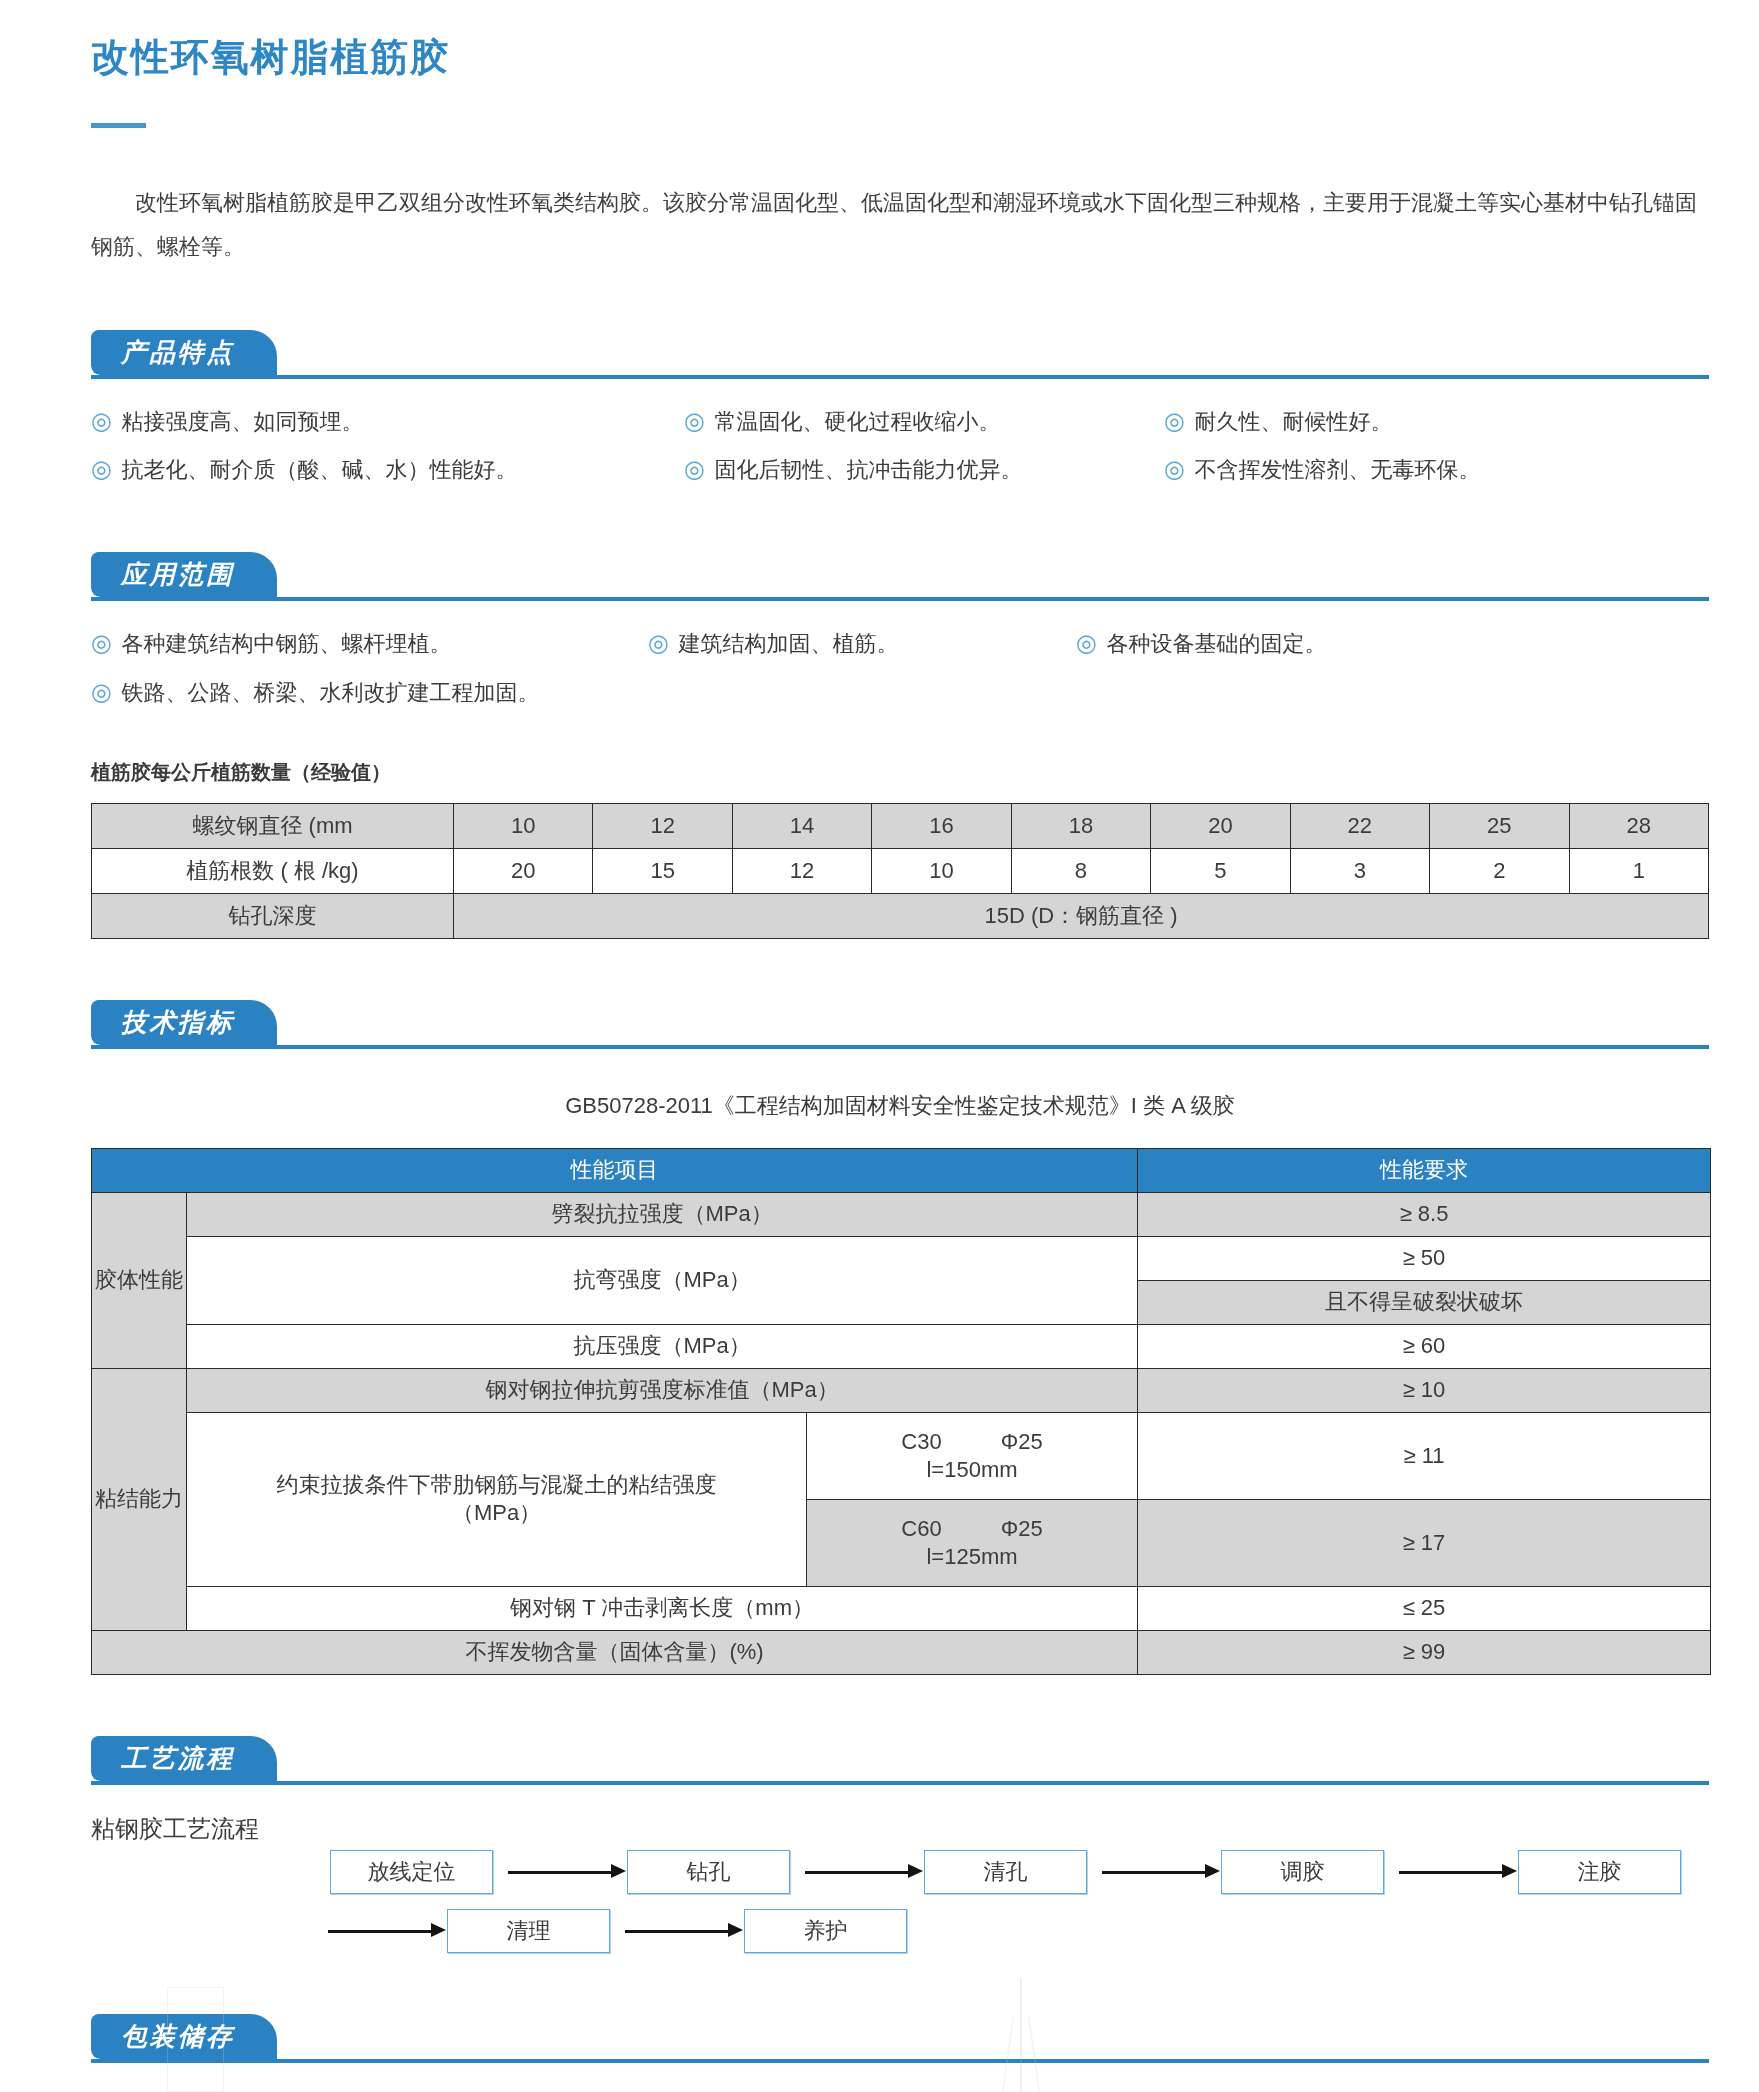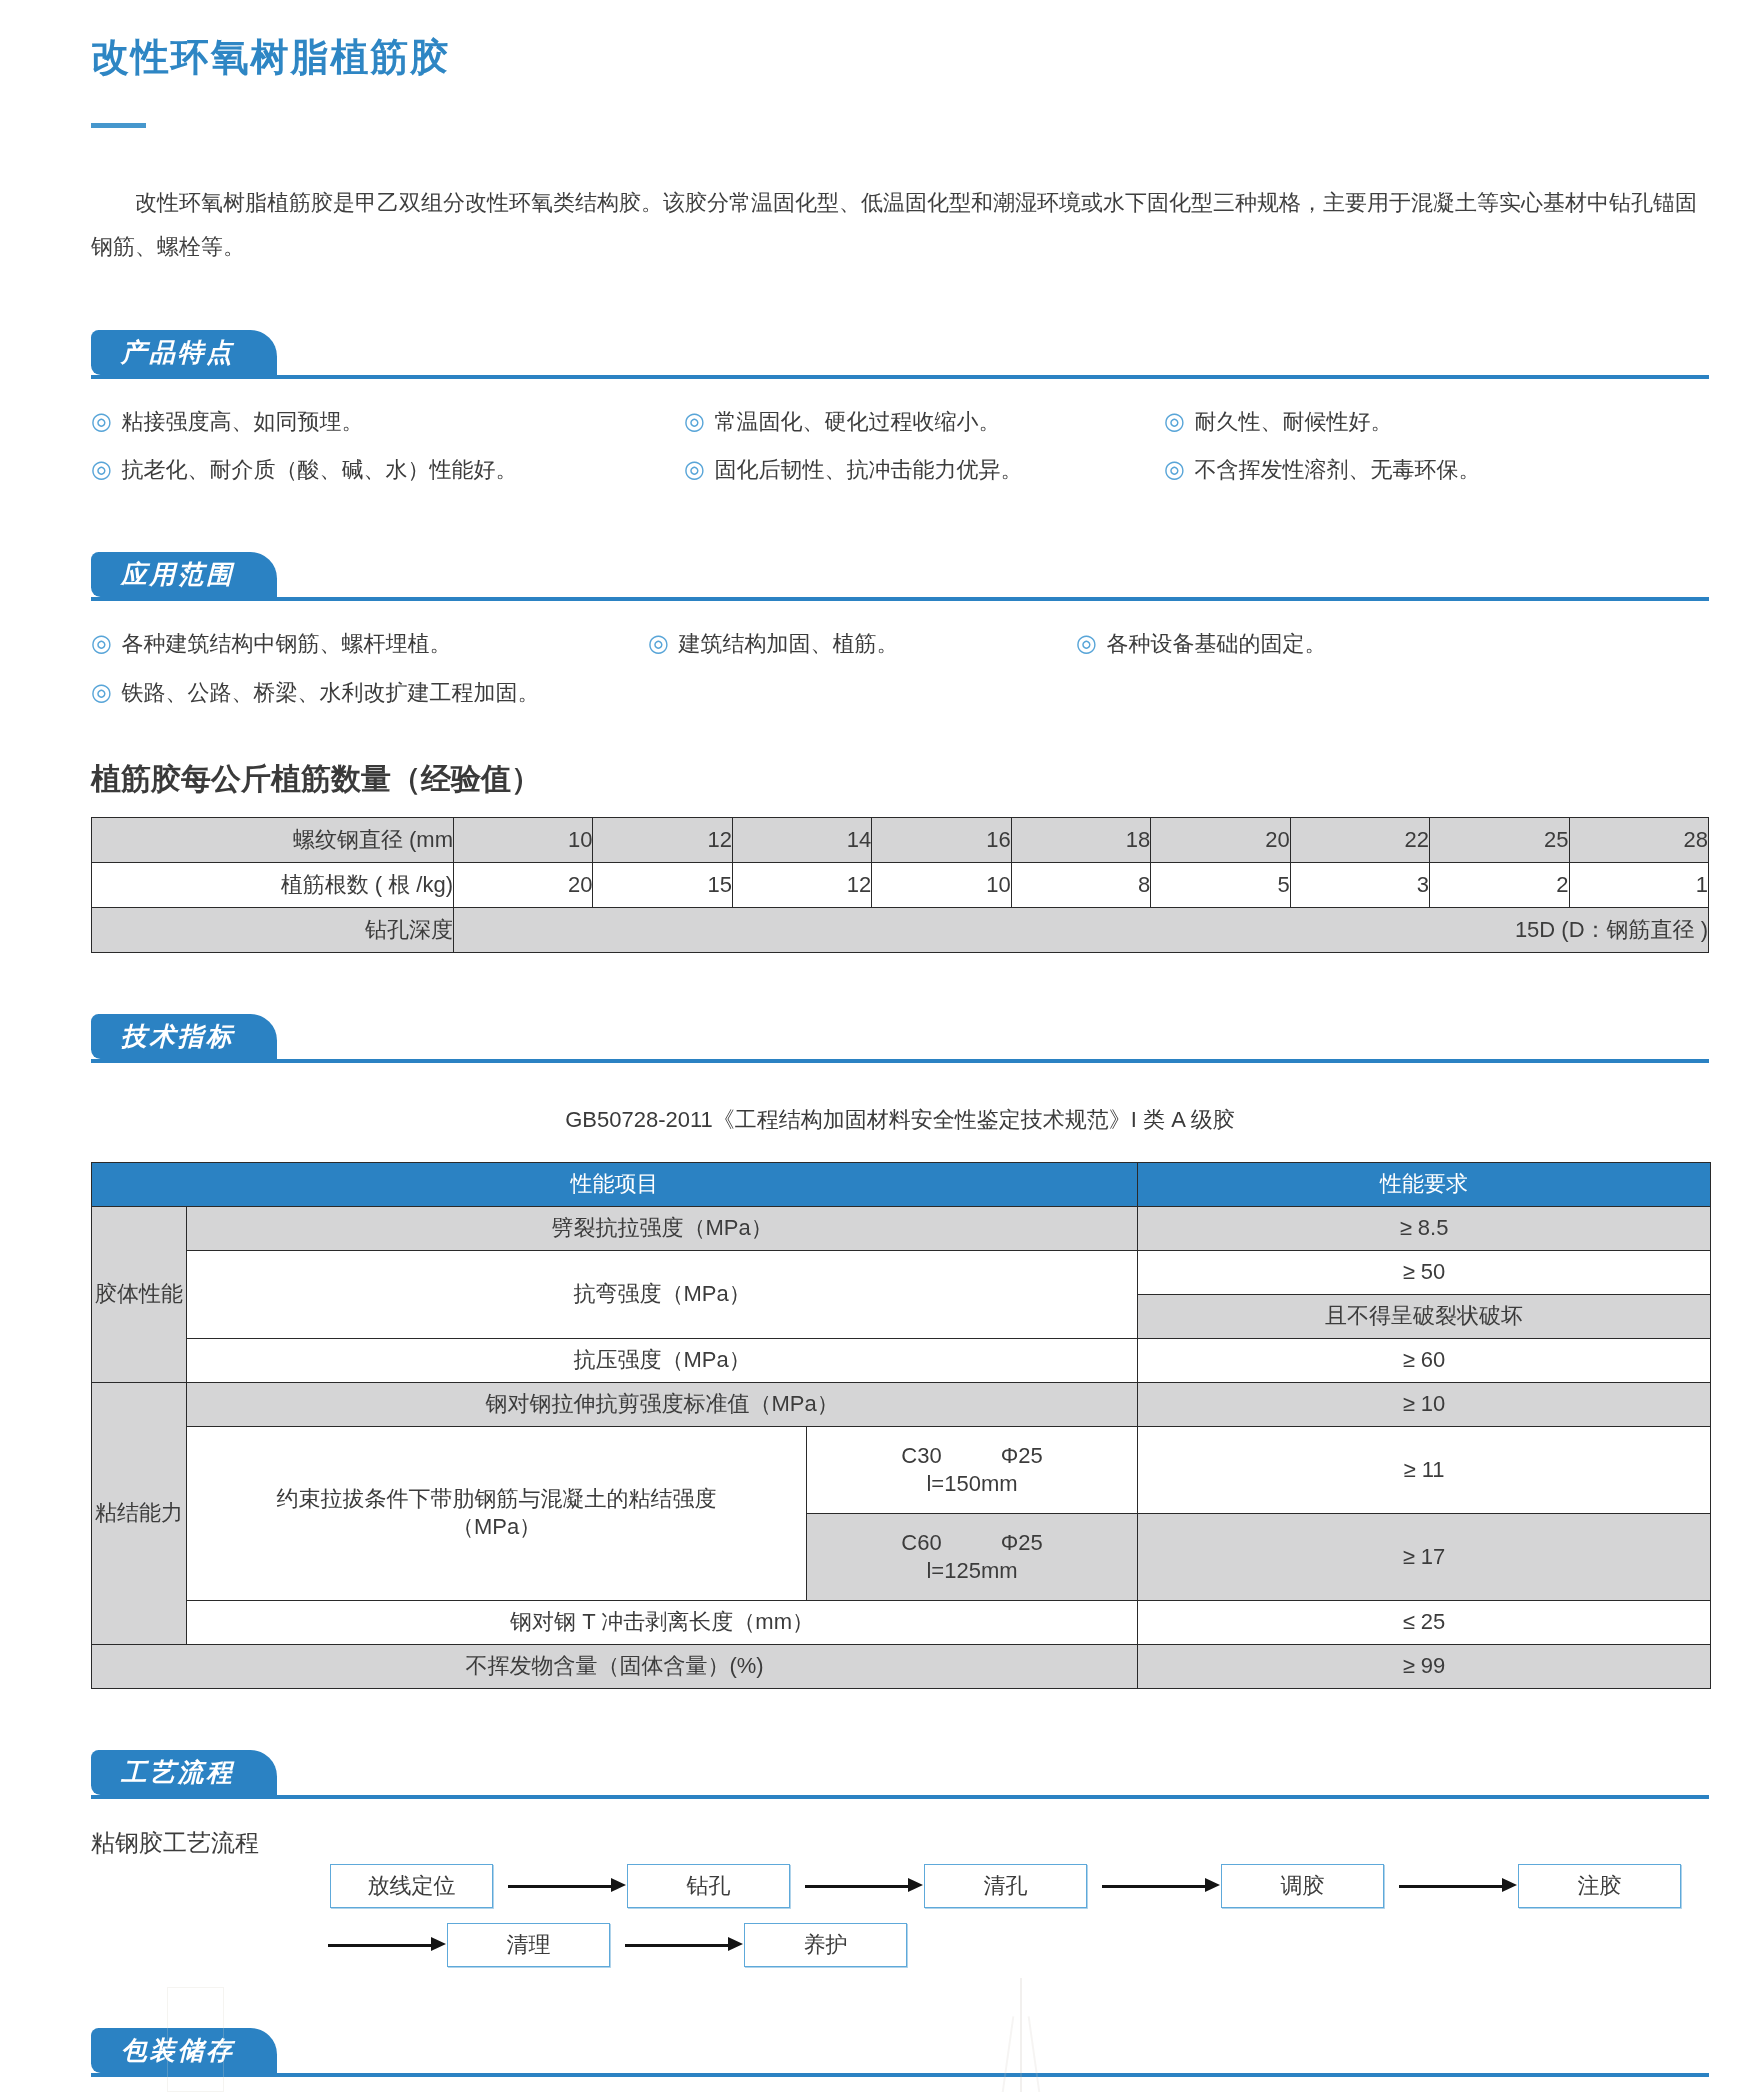--- a/index.html
+++ b/index.html
@@ -29,24 +29,24 @@
   }
 
   
   .bullets { margin-top:21px; width:1618px; display:grid; row-gap:5.7px; font-size:22px; }
   .features-grid { grid-template-columns:593px 480px auto; }
   .apps-grid { grid-template-columns:557px 428px auto; }
   .bullet { line-height:42px; white-space:nowrap; }
   .bmark { color:#58a5d8; font-size:24px; margin-right:9.5px; }
 
   
-  .table-caption { margin-top:45px; font-size:30px; font-weight:bold; color:#3a3a3a; }
+  .table-caption { margin-top:45px; font-size:20px; font-weight:bold; color:#3a3a3a; }
   table { border-collapse:collapse; }
   .rebar { margin-top:17px; width:1618px; border:1.9px solid #2a2a2a; table-layout:fixed; }
-  .rebar td { border:0.9px solid #2a2a2a; text-align:right; font-size:22px; height:45px; }
+  .rebar td { border:0.9px solid #2a2a2a; text-align:center; font-size:22px; height:45px; }
   .g { background:#d5d5d6; }
 
   
   .standard-line { margin-top:42px; width:1618px; text-align:center; font-size:22px; color:#3a3a3a; }
   .tech { margin-top:26.5px; width:1618px; border:1.9px solid #2a2a2a; table-layout:fixed; }
   .tech th, .tech td { border:0.9px solid #2a2a2a; text-align:center; font-size:22px; font-weight:normal; vertical-align:middle; }
   .tech th { background:#2b82c3; color:#ffffff; height:44px; }
   .tech td { height:44px; line-height:28px; }
   .trow-tall td { height:87px; }
   .spec-gap { margin-left:59px; }

